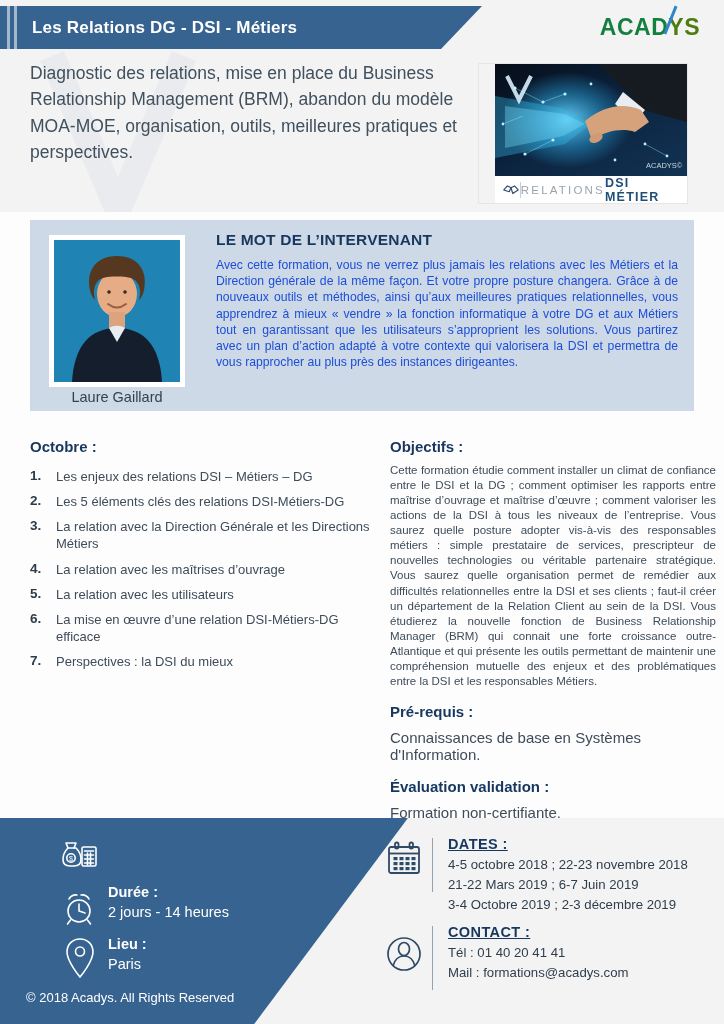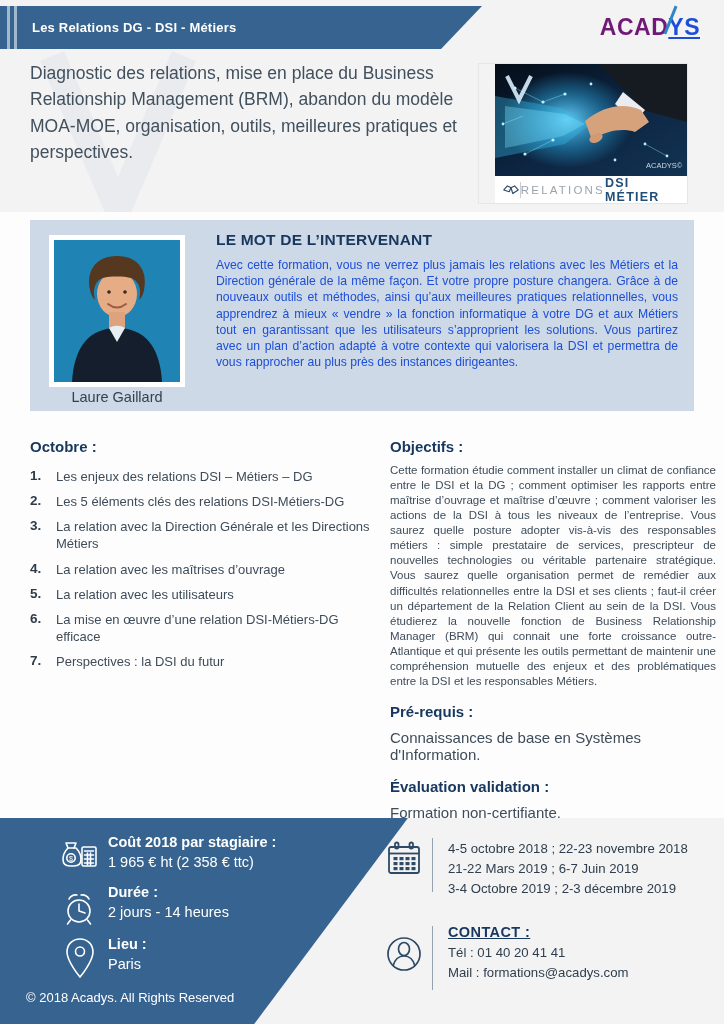--- a/index.html
+++ b/index.html
@@ -4,23 +4,23 @@
 <style>
   html,body{margin:0;padding:0;}
   #page{position:relative;width:724px;height:1024px;background:#f3f3f4;overflow:hidden;
         font-family:"Liberation Sans", sans-serif;color:#3e4c59;}
 
   
   .header-bar{position:absolute;left:0;top:6px;width:482px;height:43px;background:#36638f;
               clip-path:polygon(0 0,100% 0,91.5% 100%,0 100%);display:flex;align-items:center;}
   .header-stripe{position:absolute;top:0;bottom:0;width:3px;background:rgba(255,255,255,.55);}
   .hs1{left:7px;} .hs2{left:14px;}
-  .header-title{margin-left:32px;color:#fff;font-weight:bold;font-size:13px;letter-spacing:.2px;}
+  .header-title{margin-left:32px;color:#fff;font-weight:bold;font-size:17px;letter-spacing:.2px;}
   .logo{position:absolute;right:24px;top:14px;font-size:23px;font-weight:bold;letter-spacing:.5px;}
-  .logo .p1{color:#701a75;} .logo .p2{color:#1d4ed8;position:relative;text-decoration:underline;}
+  .logo .p1{color:#15803d;} .logo .p2{color:#4d7c0f;position:relative;}
   .logo-slash{position:absolute;left:1px;top:-9px;width:2.5px;height:30px;background:#2e86c6;
               transform:rotate(22deg);}
 
   
   .watermark-v{position:absolute;left:38px;top:48px;}
   .intro-text{position:absolute;left:30px;top:60px;width:432px;font-size:17.5px;line-height:1.5;
               color:#41505d;}
   .image-card{position:absolute;left:479px;top:64px;width:192px;box-shadow:0 0 0 1px rgba(0,0,0,.05);padding-left:16px;}
   .image-card svg{display:block;}
   .caption-bar{height:27px;background:#fff;display:flex;align-items:center;padding:0 7px;}
@@ -195,21 +195,21 @@
       <li>
           <span class="li-num">5.</span>
           <span class="li-text">La relation avec les utilisateurs</span>
         </li>
       <li>
           <span class="li-num">6.</span>
           <span class="li-text">La mise en œuvre d’une relation DSI-Métiers-DG efficace</span>
         </li>
       <li>
           <span class="li-num">7.</span>
-          <span class="li-text">Perspectives : la DSI du futur</span>
+          <span class="li-text">Perspectives : la DSI du mieux</span>
         </li>
     </ol>
   </div>
 
   <div class="objectifs">
     <div class="col-heading">Objectifs :</div>
     <p class="body-par">Cette formation étudie comment installer un climat de confiance entre le DSI et la DG ; comment optimiser les rapports entre maîtrise d’ouvrage et maîtrise d’œuvre ; comment valoriser les actions de la DSI à tous les niveaux de l’entreprise. Vous saurez quelle posture adopter vis-à-vis des responsables métiers : simple prestataire de services, prescripteur de nouvelles technologies ou véritable partenaire stratégique. Vous saurez quelle organisation permet de remédier aux difficultés relationnelles entre la DSI et ses clients ; faut-il créer un département de la Relation Client au sein de la DSI. Vous étudierez la nouvelle fonction de Business Relationship Manager (BRM) qui connait une forte croissance outre-Atlantique et qui présente les outils permettant de maintenir une compréhension mutuelle des enjeux et des problématiques entre la DSI et les responsables Métiers.</p>
     <div class="sub-heading">Pré-requis :</div>
     <p class="small-par">Connaissances de base en Systèmes d'Information.</p>
     <div class="sub-heading">Évaluation validation :</div>
@@ -227,24 +227,20 @@
         <rect x="24" y="9" width="14" height="19" rx="1.5"></rect>
         <line x1="26.5" y1="13" x2="35.5" y2="13"></line>
         <line x1="26.5" y1="17" x2="35.5" y2="17"></line>
           <line x1="26.5" y1="21" x2="35.5" y2="21"></line>
         <line x1="26.5" y1="25" x2="35.5" y2="25"></line>
         <line x1="29.5" y1="15" x2="29.5" y2="27"></line>
           <line x1="32.5" y1="15" x2="32.5" y2="27"></line>
       </g>
       <text x="11" y="23" font-size="7" fill="#fff" font-family="Liberation Sans, sans-serif">$</text>
     </svg>
-    <div class="f-item" style="left:108px;top:16px;">
-      <div class="f-label">Coût 2018 par stagiaire :</div>
-      <div class="f-value">1 965 € ht (2 358 € ttc)</div>
-    </div>
 
     <svg class="f-icon" style="left:58px;top:70px;" width="42" height="42" viewBox="0 0 42 42">
       <g fill="none" stroke="#fff" stroke-width="1.6" stroke-linecap="round">
         <circle cx="21" cy="23" r="11"></circle>
         <polyline points="21,16 21,23 27,25"></polyline>
         <path d="M11 11 a8 8 0 0 1 8 -4"></path>
         <path d="M31 11 a8 8 0 0 0 -8 -4"></path>
         <line x1="12.5" y1="32" x2="9.5" y2="36"></line>
         <line x1="29.5" y1="32" x2="32.5" y2="36"></line>
       </g>
@@ -284,20 +280,21 @@
         <rect x="20.5" y="22" width="4" height="3.2"></rect>
           <rect x="26.5" y="22" width="4" height="3.2"></rect>
         <rect x="8.5" y="27" width="4" height="3.2"></rect>
           <rect x="14.5" y="27" width="4" height="3.2"></rect>
         <rect x="20.5" y="27" width="4" height="3.2"></rect>
           <rect x="26.5" y="27" width="4" height="3.2"></rect>
       </g>
     </svg>
     <div class="r-divider" style="left:432px;top:20px;height:54px;"></div>
     <div class="r-block" style="top:18px;">
+      <div class="r-heading">DATES :</div>
       <div class="r-line">4-5 octobre 2018 ; 22-23 novembre 2018</div>
       <div class="r-line">21-22 Mars 2019 ; 6-7 Juin 2019</div>
       <div class="r-line">3-4 Octobre 2019 ; 2-3 décembre 2019</div>
     </div>
 
     <svg class="f-icon" style="left:384px;top:116px;" width="40" height="40" viewBox="0 0 40 40">
       <g fill="none" stroke="#2f4a66" stroke-width="1.7">
         <circle cx="20" cy="20" r="16"></circle>
         <ellipse cx="20" cy="15" rx="5.5" ry="6.5"></ellipse>
         <path d="M9 32 c2 -7.5 6 -10 11 -10 s9 2.5 11 10"></path>

